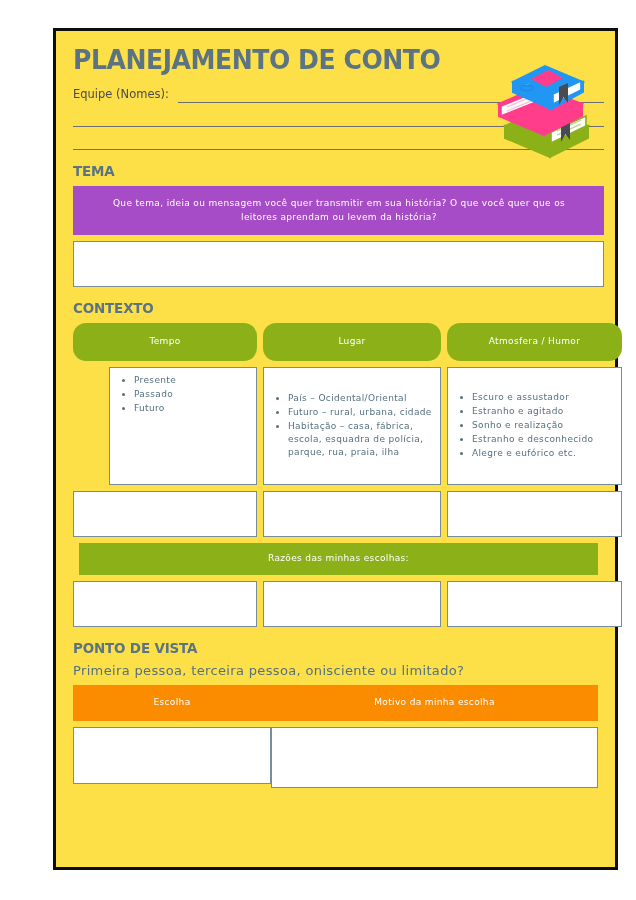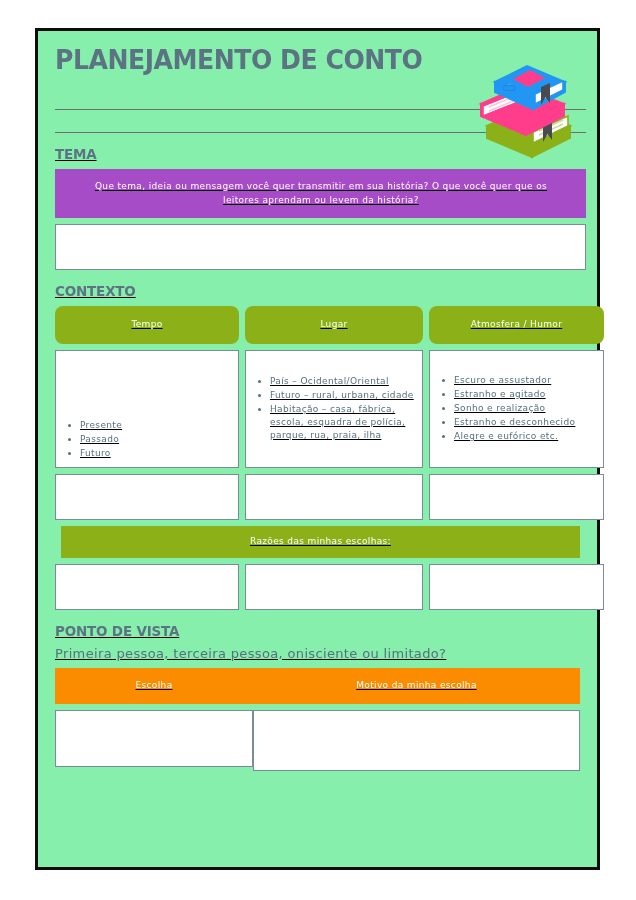--- a/index.html
+++ b/index.html
@@ -10,27 +10,27 @@
   body {
     width: 636px;
     height: 900px;
     font-family: "DejaVu Sans", sans-serif;
     overflow: hidden;
   }
 
   
   .page-frame {
     position: absolute;
-    left: 35px;
+    left: 53px;
     top: 28px;
     width: 565px;
     height: 842px;
     border: 3px solid #0d0d0d;
     box-sizing: border-box;
-    background: #86efac;
+    background: #fde047;
   }
   .page-inner {
     position: absolute;
     left: 17px;
     top: 15px;
     width: 531px;
     box-sizing: border-box;
   }
 
   
@@ -106,48 +106,48 @@
   .banner-green  { background: #8cb118; }
 
   
   .box {
     box-sizing: border-box;
     border: 1.7px solid #7b8c99;
     background: #ffffff;
   }
 
   
-  .section { margin-top: 13px; text-decoration: underline; }
+  .section { margin-top: 13px; }
 
   
   .grid3 {
     display: grid;
     grid-template-columns: 184px 178px 175px;
     gap: 6px;
   }
   .col-head {
     min-height: 38px;
-    border-radius: 8px;
+    border-radius: 13px;
   }
   .cell-list {
     min-height: 118px;
     display: flex;
     align-items: center;
     padding: 6px 6px 6px 8px;
   }
   .cell-list ul {
     margin: 0;
     padding-left: 16px;
     list-style: disc;
   }
   .cell-list li {
     margin: 0 0 1px 0;
     line-height: 1.46;
   }
-  .cell-list.center-single { align-items: flex-end; }
+  .cell-list.center-single { align-items: flex-start; margin-left: 36px; }
   .blank-row-box { height: 46px; }
   .razoes-bar { min-height: 32px; margin: 6px 6px; }
 
   
   .pv-sub {
     margin: 0 0 7px 0;
     font-size: 13px;
   }
   .grid2 {
     display: grid;
@@ -204,20 +204,24 @@
             <path d="M62 42 L90 29 L90 38 L62 52 Z" fill="#ffffff" stroke="#2196f3" stroke-width="1.6"></path>
             <path d="M29 36 L40 31 L34 33 Z" fill="#ffffff" opacity="0.55"></path>
             <ellipse cx="36" cy="36" rx="6" ry="2.6" fill="#2196f3" stroke="#1e88e5" stroke-width="1.2"></ellipse>
             <path d="M68 35 L77 31 L77 51 L72.5 45 L68 53 Z" fill="#4a4a52"></path>
           </g>
         </svg>
       </div>
 
       <h1 class="doc-title">PLANEJAMENTO DE CONTO</h1>
 
+      <div class="equipe-row">
+        <span class="equipe-label">Equipe (Nomes):</span>
+        <span class="rule"></span>
+      </div>
       <div class="equipe-spacer"></div>
       <div class="rule-full"></div>
       <div class="equipe-spacer"></div>
       <div class="rule-full"></div>
     </div>
 
     <div class="section">
       <div class="section-heading">TEMA</div>
 
       <div class="banner banner-purple hand">Que tema, ideia ou mensagem você quer transmitir em sua história? O que você quer que os leitores aprendam ou levem da história?</div>

